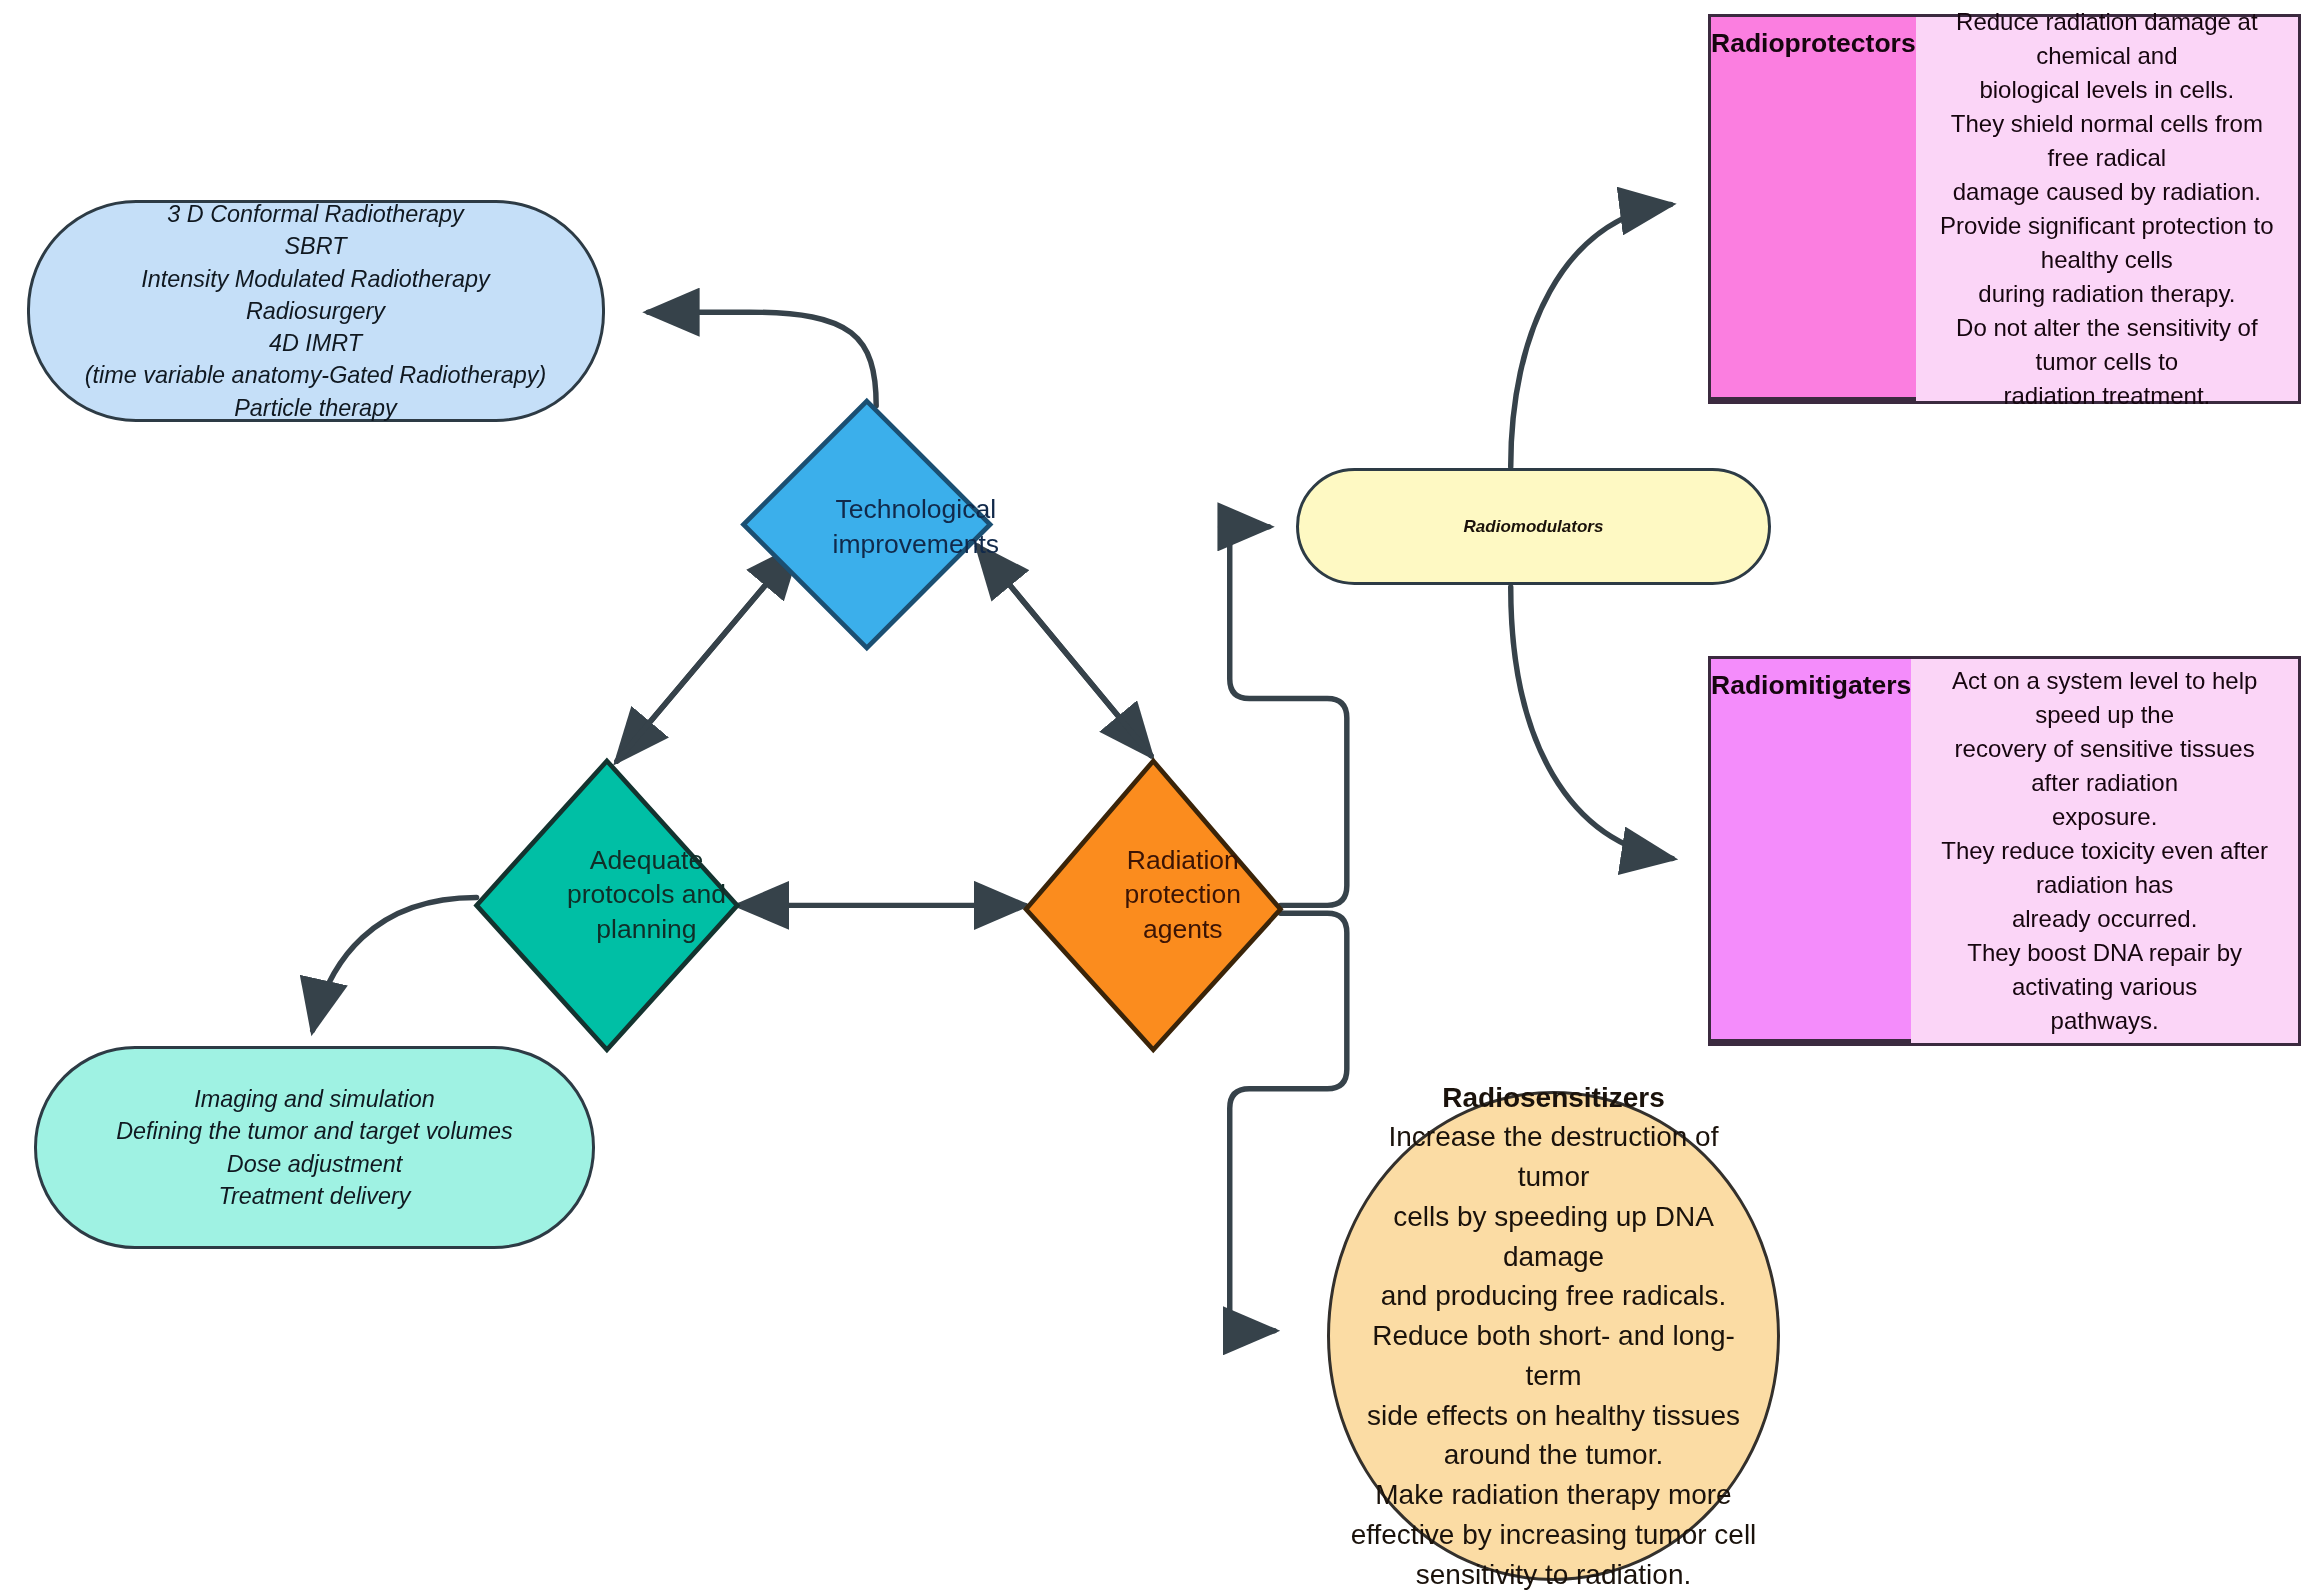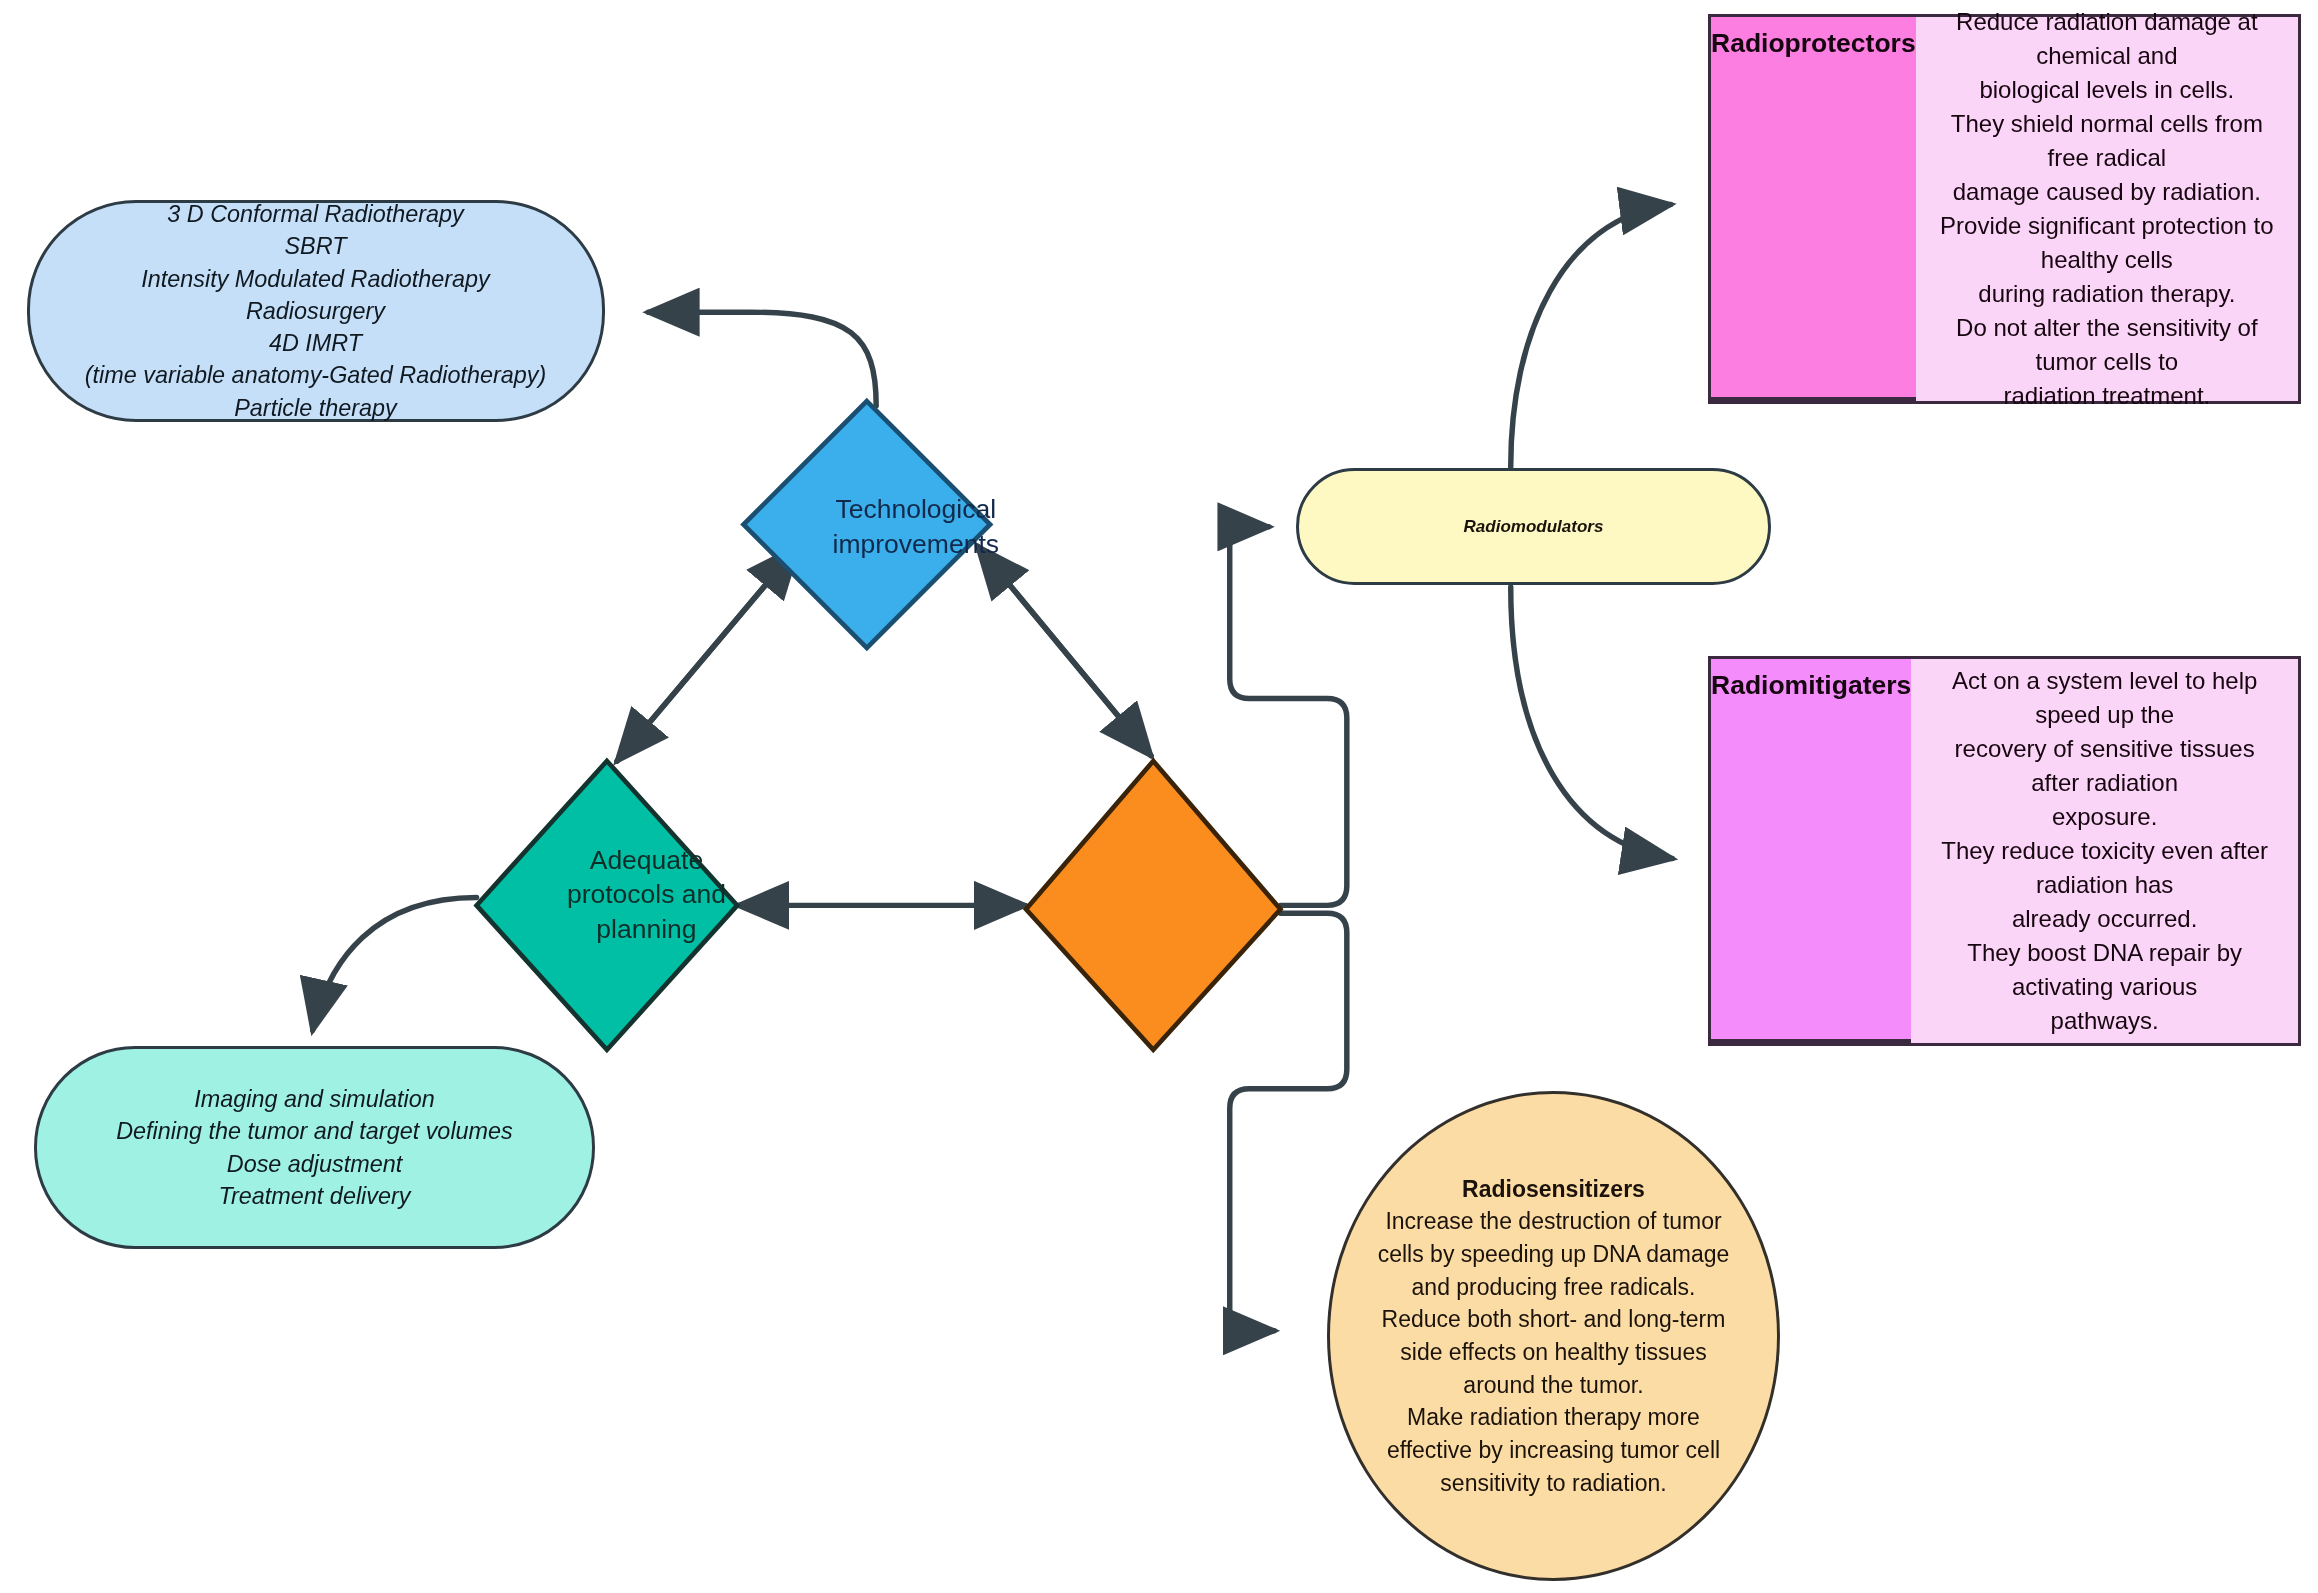--- a/index.html
+++ b/index.html
@@ -74,21 +74,21 @@
   }
   #node-radiomitigaters .card-title { background:#f48cfb; }
 
   
   #node-radiosensitizers {
     left:1327px; top:1091px; width:453px; height:490px;
     background:#fbdca4;
     border:3.9px solid #33302c;
     border-radius:50%;
     display:flex; align-items:center; justify-content:center;
-    text-align:center; font-size:23px; line-height:1.42; color:#1a120b;
+    text-align:center; font-size:28px; line-height:1.42; color:#1a120b;
     box-sizing:border-box;
   }
   #node-radiosensitizers .sens-wrap { padding:0 20px; }
   #node-radiosensitizers .sens-title { font-weight:bold; }
 </style>
 </head>
 <body>
 
 <div id="stage">
 
@@ -144,20 +144,27 @@
   </div>
 
   <div class="diamond-label" id="label-protocols">
     <div>
       <div>Adequate</div>
       <div>protocols and</div>
       <div>planning</div>
     </div>
   </div>
 
+  <div class="diamond-label" id="label-radprot">
+    <div>
+      <div>Radiation</div>
+      <div>protection</div>
+      <div>agents</div>
+    </div>
+  </div>
 
   <div class="node stadium" id="node-conformal">
     <div class="lines">
       <div>3 D Conformal Radiotherapy</div>
       <div>SBRT</div>
       <div>Intensity Modulated Radiotherapy</div>
       <div>Radiosurgery</div>
       <div>4D IMRT</div>
       <div>(time variable anatomy-Gated Radiotherapy)</div>
       <div>Particle therapy</div>

